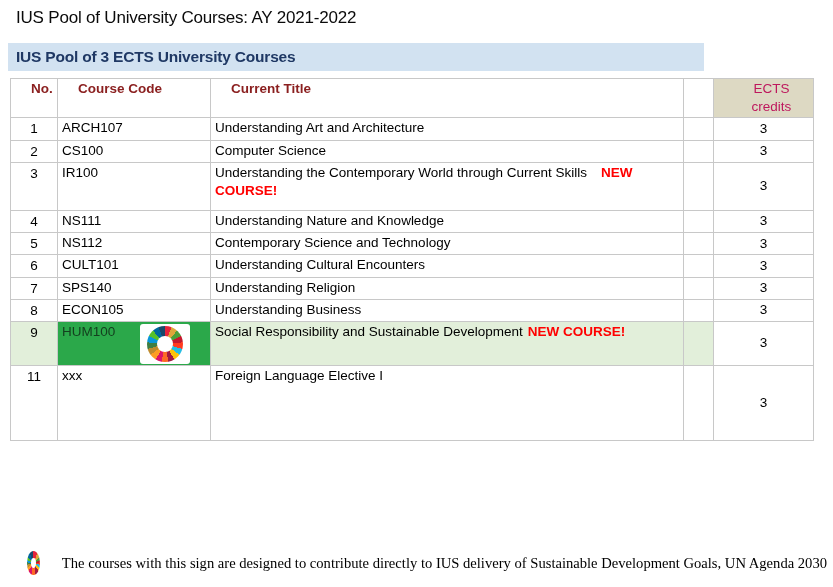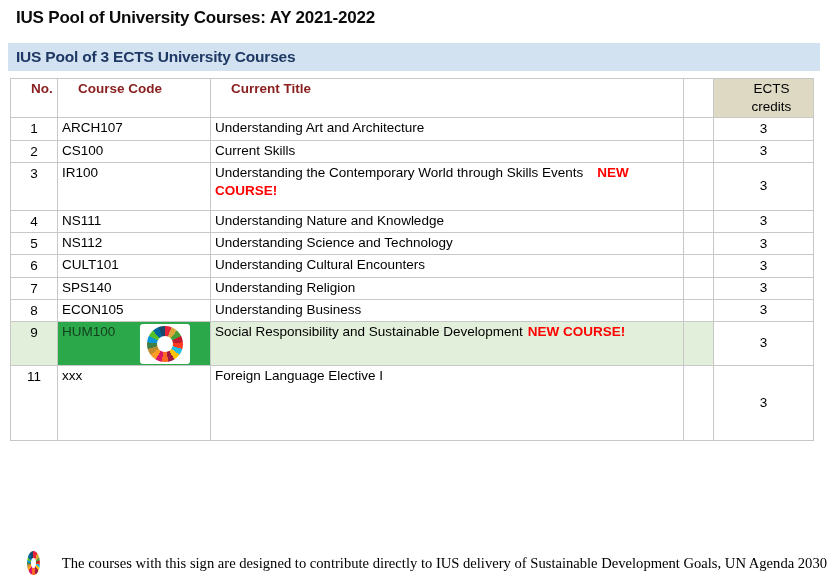--- a/index.html
+++ b/index.html
@@ -1,36 +1,36 @@
 <!DOCTYPE html>
 <html><head>
 <meta charset="utf-8">
 <style>
   html,body{margin:0;padding:0;background:#ffffff;}
   #page{position:relative;width:833px;height:587px;background:#ffffff;overflow:hidden;
         font-family:"Liberation Sans",sans-serif;color:#000;}
 
   
-  #doc-title{position:absolute;left:16px;top:8px;font-size:17px;font-weight:700;color:#0a0a0a;letter-spacing:-0.2px;}
+  #doc-title{position:absolute;left:16px;top:8px;font-size:17px;font-weight:400;color:#0a0a0a;letter-spacing:-0.2px;}
 
   
-  #banner{position:absolute;left:8px;top:43px;width:812px;height:28px;background:#d2e2f1;
+  #banner{position:absolute;left:8px;top:43px;width:696px;height:28px;background:#d2e2f1;
           display:flex;align-items:center;}
   #banner span{margin-left:8px;font-size:15.5px;font-weight:700;color:#1f3864;letter-spacing:-0.2px;}
 
   
   table{position:absolute;left:10px;top:78px;width:803px;border-collapse:collapse;table-layout:fixed;}
   td,th{border:1px solid #c8c8c8;padding:1px 4px;font-size:13.5px;font-weight:400;
         vertical-align:top;overflow:hidden;line-height:1.35;}
   th{text-align:left;padding-left:20px;}
   col.c-no{width:47px;}  col.c-code{width:153px;}  col.c-title{width:473px;}
   col.c-gap{width:30px;} col.c-ects{width:100px;}
 
   .hdr-red{color:#8b2020;font-weight:700;}
-  .hdr-ects{background:#ddd9c3;color:#000000;text-align:center;font-weight:400;}
+  .hdr-ects{background:#ddd9c3;color:#be185d;text-align:center;font-weight:400;}
 
   td.no-cell{text-align:center;padding-top:2px;}
   td.ects-cell{text-align:center;vertical-align:middle;}
   .new-course{color:#ff0000;font-weight:700;margin-left:5px;}
   .gap-wide{margin-left:14px;}
 
   
   .h20{height:20px;} .h19{height:19px;} .h48{height:48px;} .h44{height:44px;} .h75{height:75px;margin-top:8px;} .h90{height:90px;}
 
   
@@ -85,45 +85,45 @@
       <td class="no-cell">1</td>
       <td class="code-cell">ARCH107</td>
       <td class="title-cell"><span>Understanding Art and Architecture</span></td>
       <td class="gap-cell"></td>
       <td class="ects-cell">3</td>
     </tr>
 
     <tr class="h19">
       <td class="no-cell">2</td>
       <td class="code-cell">CS100</td>
-      <td class="title-cell"><span>Current Skills</span></td>
+      <td class="title-cell"><span>Computer Science</span></td>
       <td class="gap-cell"></td>
       <td class="ects-cell">3</td>
     </tr>
 
     <tr class="h48">
       <td class="no-cell">3</td>
       <td class="code-cell">IR100</td>
-      <td class="title-cell"><span>Understanding the Contemporary World through Skills Events</span><span class="new-course gap-wide">NEW COURSE!</span></td>
+      <td class="title-cell"><span>Understanding the Contemporary World through Current Skills</span><span class="new-course gap-wide">NEW COURSE!</span></td>
       <td class="gap-cell"></td>
       <td class="ects-cell">3</td>
     </tr>
 
     <tr class="h20">
       <td class="no-cell">4</td>
       <td class="code-cell">NS111</td>
       <td class="title-cell"><span>Understanding Nature and Knowledge</span></td>
       <td class="gap-cell"></td>
       <td class="ects-cell">3</td>
     </tr>
 
     <tr class="h20">
       <td class="no-cell">5</td>
       <td class="code-cell">NS112</td>
-      <td class="title-cell"><span>Understanding Science and Technology</span></td>
+      <td class="title-cell"><span>Contemporary Science and Technology</span></td>
       <td class="gap-cell"></td>
       <td class="ects-cell">3</td>
     </tr>
 
     <tr class="h20">
       <td class="no-cell">6</td>
       <td class="code-cell">CULT101</td>
       <td class="title-cell"><span>Understanding Cultural Encounters</span></td>
       <td class="gap-cell"></td>
       <td class="ects-cell">3</td>

